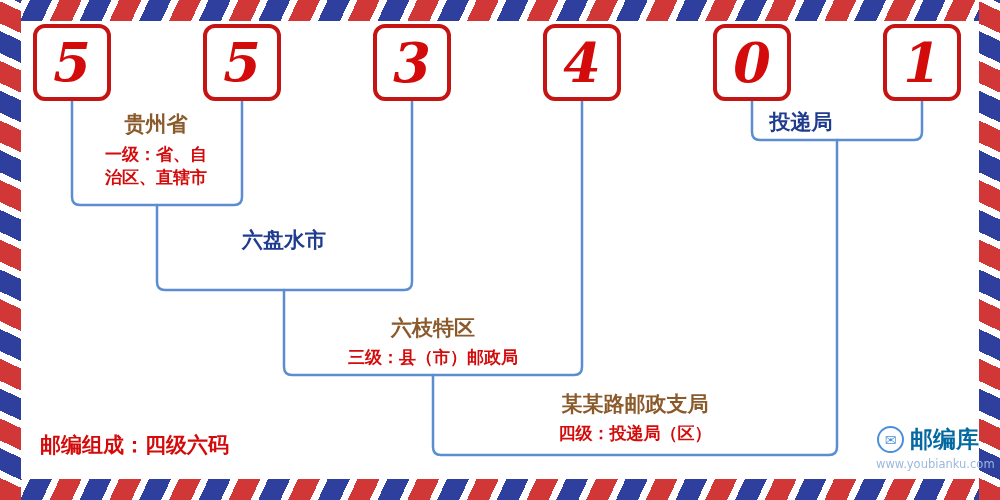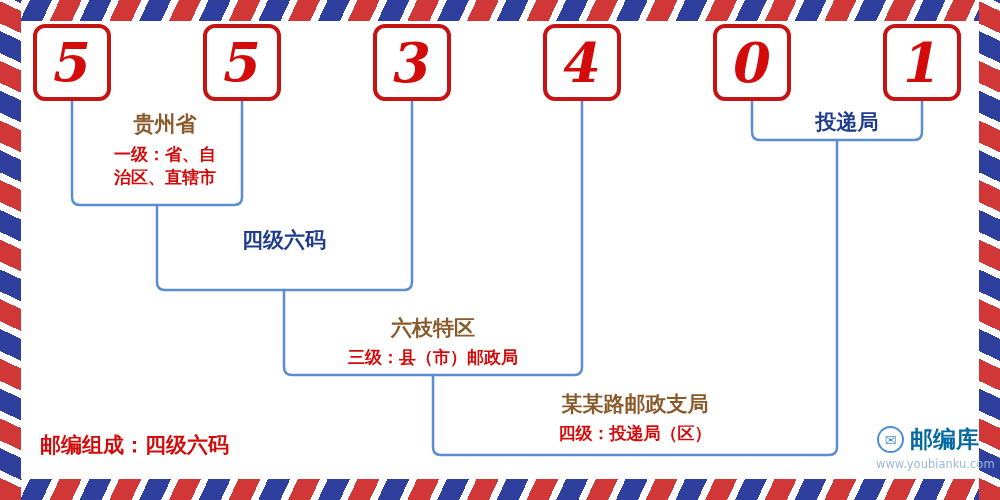--- a/index.html
+++ b/index.html
@@ -33,26 +33,26 @@
   
   .connectors{position:absolute;top:0;left:0;width:1000px;height:500px;pointer-events:none;}
   .connectors path{fill:none;stroke:#5b8dd3;stroke-width:2.5;stroke-linecap:round;}
 
   
   .label-block{position:absolute;text-align:center;}
   .label-name{display:block;font-weight:bold;font-size:21px;line-height:1.2;}
   .label-desc{display:block;font-weight:bold;font-size:17px;line-height:1.35;color:#d40b0b;margin-top:5px;}
   .brown{color:#8b5a2b;}
   .navy{color:#1f3c8f;}
-  .blk-province{left:90px;top:112px;width:150px;}
+  .blk-province{left:81px;top:112px;width:150px;}
   .blk-province .label-desc{max-width:108px;margin:6px auto 16px;}
   .blk-city{left:164px;top:228px;width:240px;}
   .blk-district{left:288px;top:316px;width:290px;}
   .blk-branch{left:460px;top:392px;width:350px;}
-  .blk-delivery{left:772px;top:110px;width:150px;}
+  .blk-delivery{left:726px;top:110px;width:150px;}
 
   
   .composition{
     position:absolute;left:40px;top:431px;font-size:21px;font-weight:bold;color:#d40b0b;
   }
 
   
   .logo{position:absolute;left:876px;top:426px;width:104px;text-align:center;cursor:pointer;}
   .logo-row{display:flex;align-items:center;justify-content:center;gap:6px;}
   .logo-circle{
@@ -99,21 +99,21 @@
   <div class="digit-box d5">
     <span class="digit">1</span>
   </div>
 
   <div class="label-block blk-province">
     <span class="label-name brown">贵州省</span>
     <span class="label-desc">一级：省、自治区、直辖市</span>
   </div>
 
   <div class="label-block blk-city">
-    <span class="label-name navy">四级六码</span>
+    <span class="label-name navy">六盘水市</span>
   </div>
 
   <div class="label-block blk-branch">
     <span class="label-name brown">某某路邮政支局</span>
     <span class="label-desc">四级：投递局（区）</span>
   </div>
 
   <div class="label-block blk-district">
     <span class="label-name brown">六枝特区</span>
     <span class="label-desc">三级：县（市）邮政局</span>

